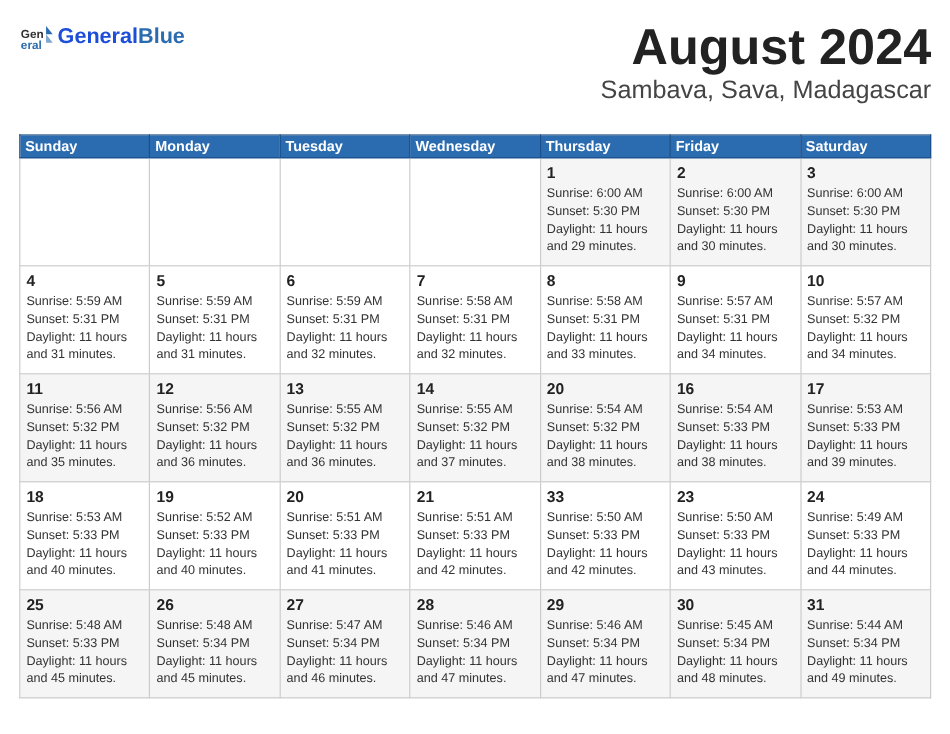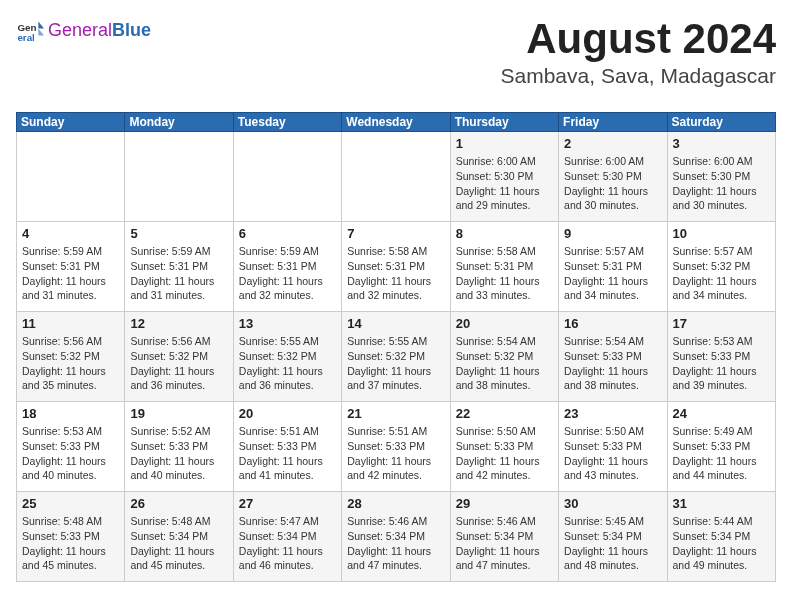--- a/index.html
+++ b/index.html
@@ -14,21 +14,21 @@
       display: flex;
       align-items: flex-start;
       justify-content: space-between;
       margin-bottom: 24px;
     }
     .logo {
       display: flex;
       align-items: center;
       gap: 4px;
     }
-    .logo-text-general { font-size: 18px; font-weight: normal; color: #a21caf; }
+    .logo-text-general { font-size: 18px; font-weight: bold; color: #1d4ed8; }
     .logo-text-blue { font-size: 18px; font-weight: bold; color: #2b6cb0; }
     .logo-icon {
       width: 28px;
       height: 28px;
     }
     .title-area {
       text-align: right;
     }
     .month-year {
       font-size: 42px;
@@ -211,21 +211,21 @@
         </td>
         <td>
           <span class="day-number">20</span>
           <div class="day-info">Sunrise: 5:51 AM<br>Sunset: 5:33 PM<br>Daylight: 11 hours<br>and 41 minutes.</div>
         </td>
         <td>
           <span class="day-number">21</span>
           <div class="day-info">Sunrise: 5:51 AM<br>Sunset: 5:33 PM<br>Daylight: 11 hours<br>and 42 minutes.</div>
         </td>
         <td>
-          <span class="day-number">22</span>
+          <span class="day-number">33</span>
           <div class="day-info">Sunrise: 5:50 AM<br>Sunset: 5:33 PM<br>Daylight: 11 hours<br>and 42 minutes.</div>
         </td>
         <td>
           <span class="day-number">23</span>
           <div class="day-info">Sunrise: 5:50 AM<br>Sunset: 5:33 PM<br>Daylight: 11 hours<br>and 43 minutes.</div>
         </td>
         <td>
           <span class="day-number">24</span>
           <div class="day-info">Sunrise: 5:49 AM<br>Sunset: 5:33 PM<br>Daylight: 11 hours<br>and 44 minutes.</div>
         </td>

